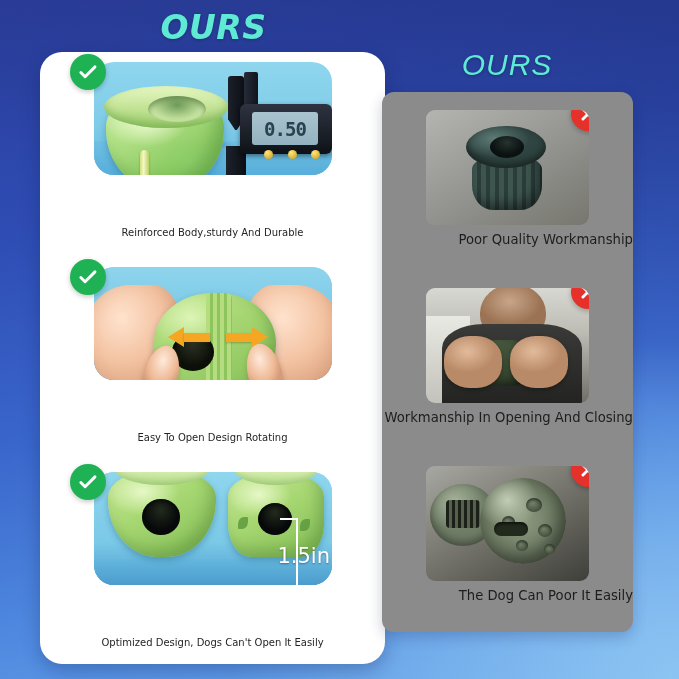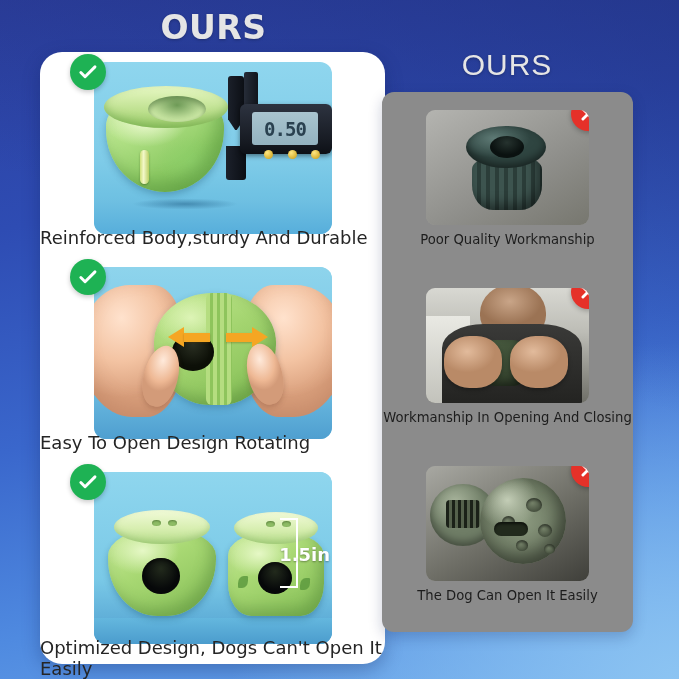--- a/index.html
+++ b/index.html
@@ -15,23 +15,24 @@
       radial-gradient(120% 90% at 100% 100%, #8cc4f2 0%, rgba(140,196,242,0) 55%),
       linear-gradient(168deg, #2c3f9e 0%, #2e4cb3 28%, #3a67cc 55%, #4f8ae0 78%, #6aa6ea 100%);
   }
   #bg::after{
     content:""; position:absolute; inset:0;
     background: linear-gradient(200deg, rgba(30,44,120,.55) 0%, rgba(30,44,120,0) 45%);
   }
 
   
   .title {
-    position: absolute; color: #e5e5e5; text-align: center;
+    position: absolute; color: #5eead4; text-align: center;
     text-shadow: 0 1px 3px rgba(0,0,0,.25);
     white-space: nowrap;
+    font-style: italic;
   }
   #title-ours {
     left: 40px; top: 8px; width: 347px;
     font-size: 33px; font-weight: 800; letter-spacing: .5px;
     font-family: "DejaVu Sans", sans-serif;
   }
   #title-other {
     left: 382px; top: 48px; width: 250px;
     font-size: 30px; font-weight: 400; letter-spacing: 1px;
   }
@@ -48,27 +49,27 @@
     box-shadow: 0 5px 14px rgba(12,26,80,.22);
   }
 
   
   .ours-row { position: absolute; left: 0; width: 345px; }
   #ours-row-0 { top: 10px; }
   #ours-row-1 { top: 215px; }
   #ours-row-2 { top: 420px; }
 
   .photo-ours {
-    position: absolute; left: 54px; top: 0; width: 238px; height: 172px;
-    border-radius: 12px; overflow: hidden;
+    position: absolute; left: 54px; top: 0; width: 238px; height: 113px;
+    border-radius: 20px; overflow: hidden;
     background: linear-gradient(180deg,#8fd6ee 0%, #7ecbe8 58%, #5fb7dd 100%);
   }
   .cap-ours {
     position: absolute; left: 0; top: 165px; width: 345px;
-    color: #252525; font-size: 18px;
+    text-align: center; color: #252525; font-size: 10px;
     font-family: "DejaVu Sans", sans-serif;
   }
 
   .badge {
     position: absolute; width: 36px; height: 36px; border-radius: 50%;
     display: flex; align-items: center; justify-content: center; z-index: 5;
   }
   .badge.check { background: #1eb254; left: 30px; top: -8px;
     box-shadow: 0 2px 5px rgba(0,0,0,.22); }
   .badge.cross { background: #e53129; right: -16px; top: -13px; width: 34px; height: 34px;
@@ -80,21 +81,21 @@
   #other-row-0 { top: 18px; }
   #other-row-1 { top: 196px; }
   #other-row-2 { top: 374px; }
 
   .photo-other {
     position: absolute; left: 44px; top: 0; width: 163px; height: 115px;
     border-radius: 9px; overflow: hidden; background: #9a9a96;
   }
   .cap-other {
     position: absolute; left: 0; top: 122px; width: 251px;
-    text-align: center; color: #1d1d1d; font-size: 13.2px;
+    text-align: right; color: #1d1d1d; font-size: 13.2px;
     font-family: "DejaVu Sans", sans-serif;
   }
 
   
   .p1-shadow{ position:absolute; left:16px; bottom:22px; width:150px; height:16px;
     background: radial-gradient(50% 50%, rgba(30,90,130,.5), rgba(30,90,130,0) 70%);
     border-radius:50%; }
   .p1-table{ position:absolute; left:0; right:0; bottom:0; height:34px;
     background:linear-gradient(180deg,#6fc0e2,#57aedb); }
   .p1-bowl{
@@ -245,22 +246,22 @@
   #toy3-b .body{ width:96px; height:82px; border-radius: 36% 36% 24% 24% / 26% 26% 40% 40%; }
   #toy3-b .lid{ top:0; height:32px; }
   #toy3-b .hole{ left:30px; bottom:22px; width:34px; height:32px; }
   .leafdot{ position:absolute; width:10px; height:12px; border-radius:60% 10% 60% 10%;
     background:#5d9a3e; opacity:.85; }
   .dim{ position:absolute; right:4px; top:46px; width:62px; height:70px; }
   .dim .brk{ position:absolute; right:30px; width:18px; height:2px; background:#fff; }
   .dim .brk.top{ top:0; }
   .dim .brk.bot{ bottom:0; }
   .dim .vert{ position:absolute; right:30px; top:0; bottom:0; width:2px; background:#fff; }
-  .dim span{ position:absolute; right:-2px; top:26px; color:#fff; font-size:18px;
-    font-weight:700; text-shadow:0 1px 2px rgba(0,0,0,.35);
+  .dim span{ position:absolute; right:-2px; top:26px; color:#fff; font-size:21px;
+    font-weight:400; text-shadow:0 1px 2px rgba(0,0,0,.35);
     font-family:"DejaVu Sans", sans-serif; }
 
   
   .o-bg{ position:absolute; inset:0; }
   #o0 .o-bg{ background:linear-gradient(150deg,#b4b4b0,#8e8e8a 60%,#77776f); }
   .o0-toy{
     position:absolute; left:34px; top:16px; width:92px; height:86px;
   }
   .o0-top{
     position:absolute; left:6px; top:0; width:80px; height:42px; border-radius:50%;
@@ -482,15 +483,15 @@
         <div class="dot" style="left:36px; top:62px; width:12px; height:11px;"></div>
         <div class="dot" style="left:64px; top:66px; width:11px; height:10px;"></div>
         <div class="o2-slot"></div>
       </div>
       <div class="badge cross">
         <svg viewBox="0 0 24 24" aria-hidden="true">
             <path d="M6.5 6.5l11 11M17.5 6.5l-11 11" fill="none" stroke="#fff" stroke-width="3.2" stroke-linecap="round"></path>
           </svg>
       </div>
     </div>
-    <div class="cap-other">The Dog Can Open It Easily</div>
+    <div class="cap-other">The Dog Can Poor It Easily</div>
   </div>
 </div>
 
 </body></html>

